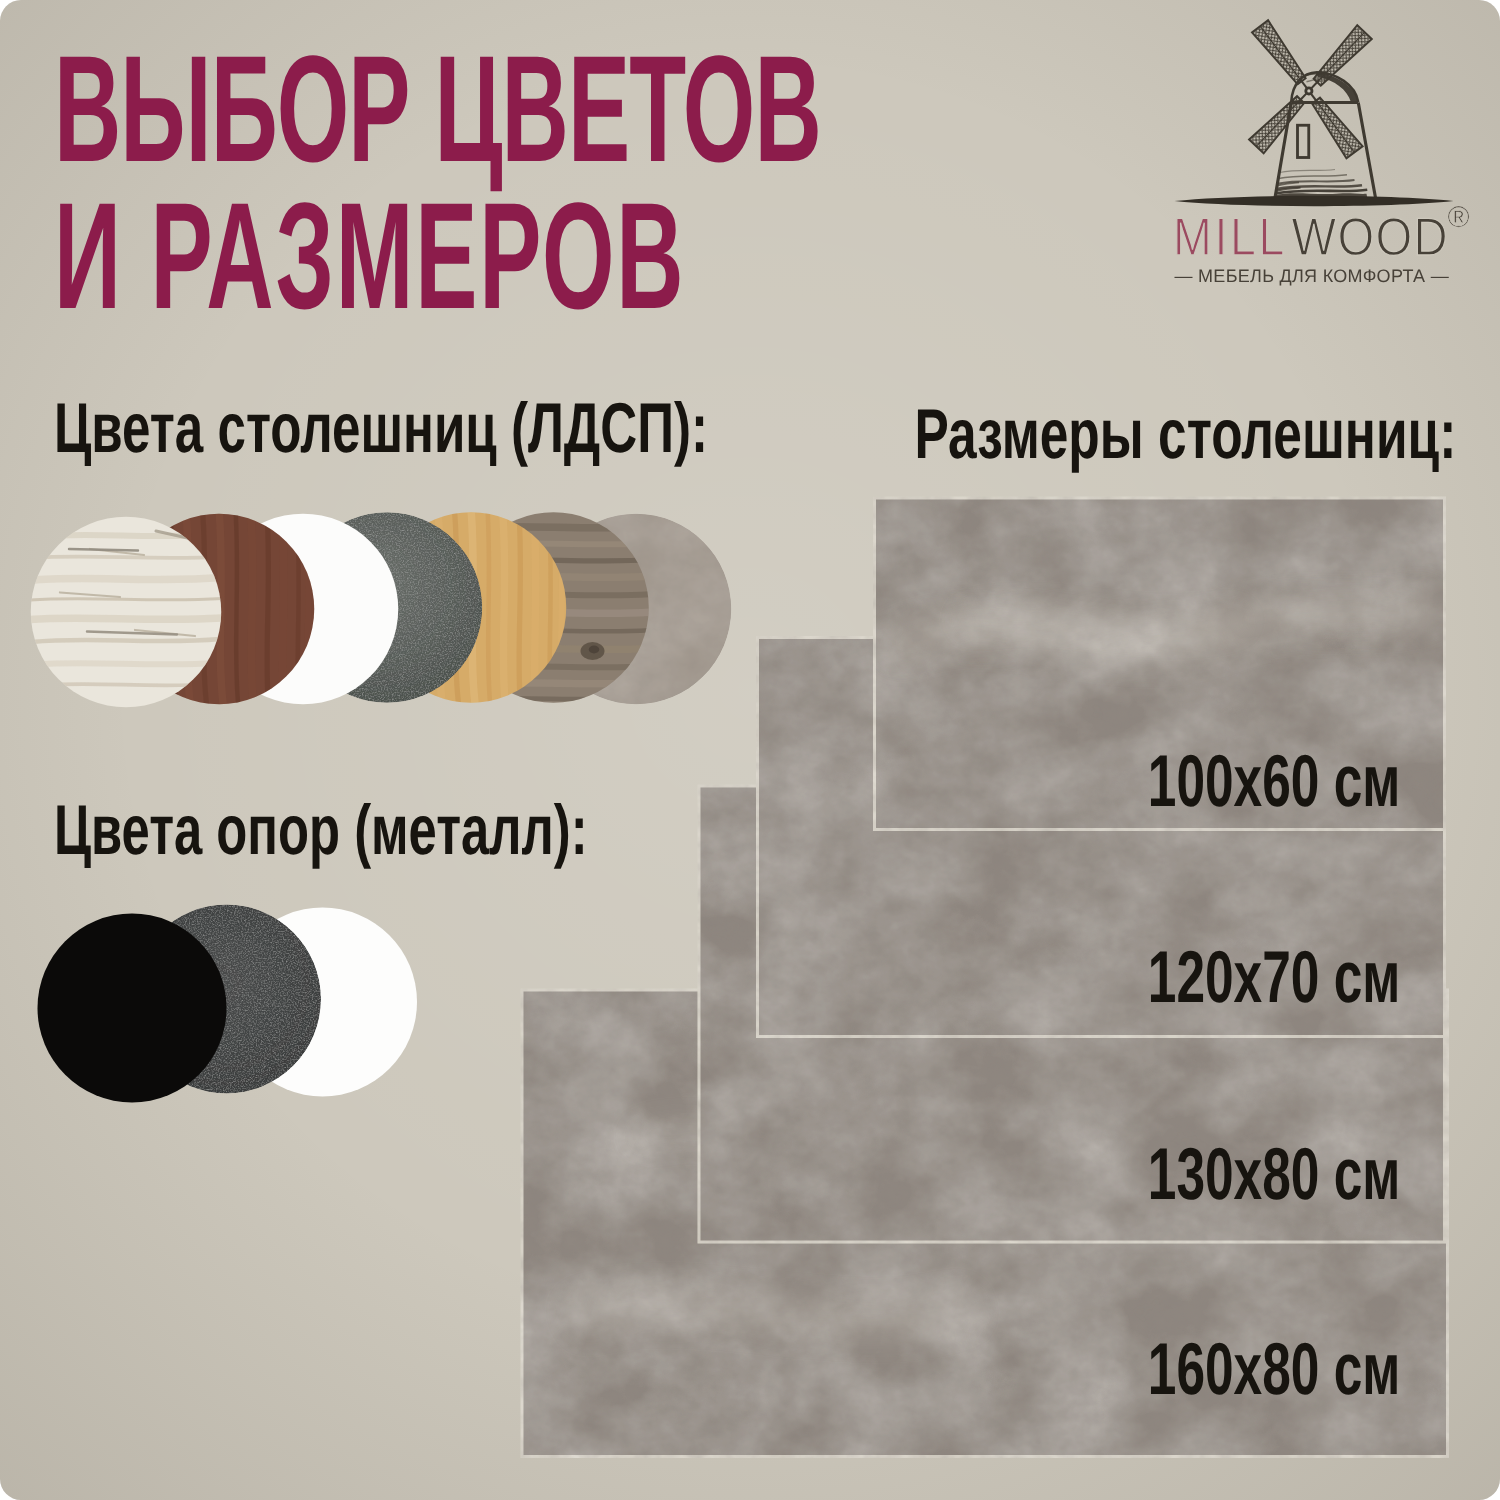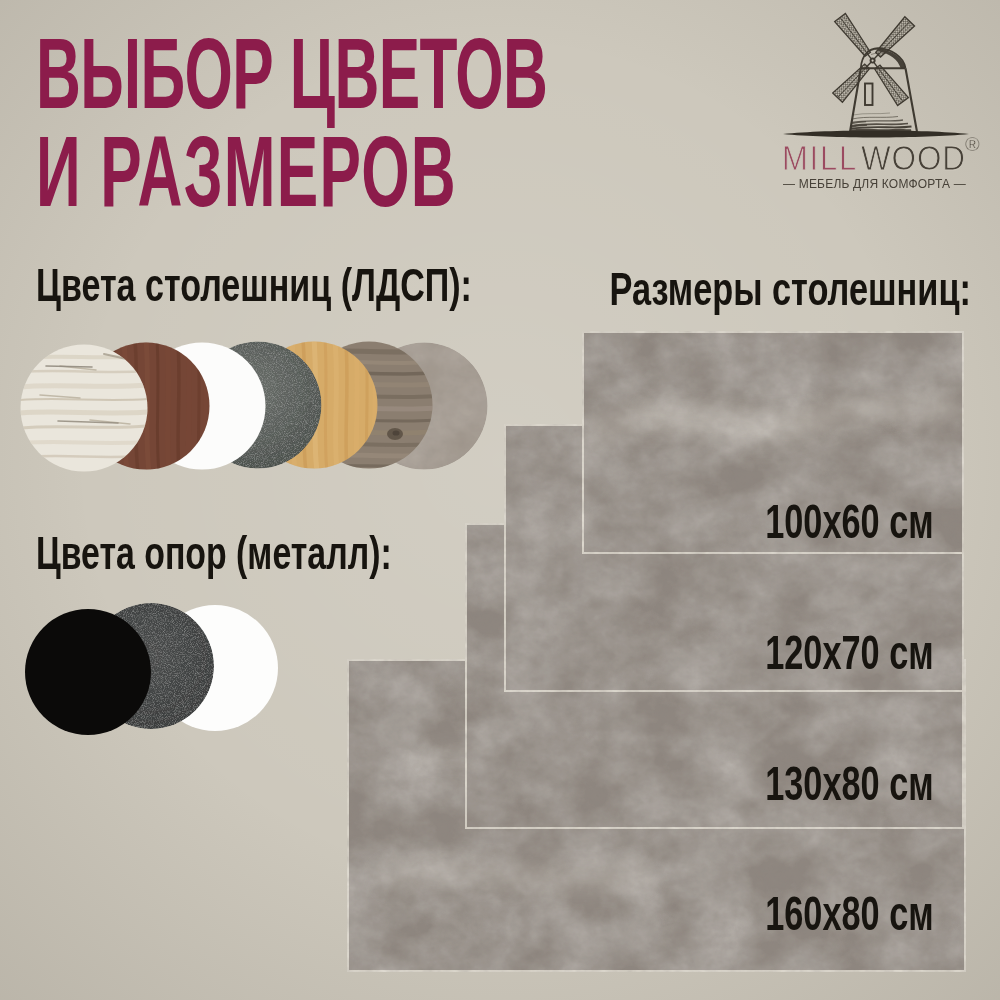--- a/index.html
+++ b/index.html
@@ -1,18 +1,18 @@
 <!DOCTYPE html>
 <html lang="ru"><head>
 <meta charset="utf-8">
 <title>Millwood</title>
 <style>
   html,body{margin:0;padding:0;}
   #page{position:relative;width:1000px;height:1000px;background:#cdc8bc;overflow:hidden;
-        font-family:"Liberation Sans",sans-serif;}
+        font-family:"Liberation Sans",sans-serif;border-radius:14px;}
   #art{position:absolute;left:0;top:0;z-index:1;}
   .lbl{position:absolute;z-index:3;white-space:nowrap;}
 </style>
 </head>
 <body>
 <div id="page">
 
 <div style="position:absolute;left:0;top:0;width:1000px;height:1000px;z-index:0;
   background:radial-gradient(ellipse 75% 75% at 50% 46%, rgba(255,255,255,0.10) 0%, rgba(255,255,255,0) 55%, rgba(60,52,40,0.13) 100%);"></div>
 

